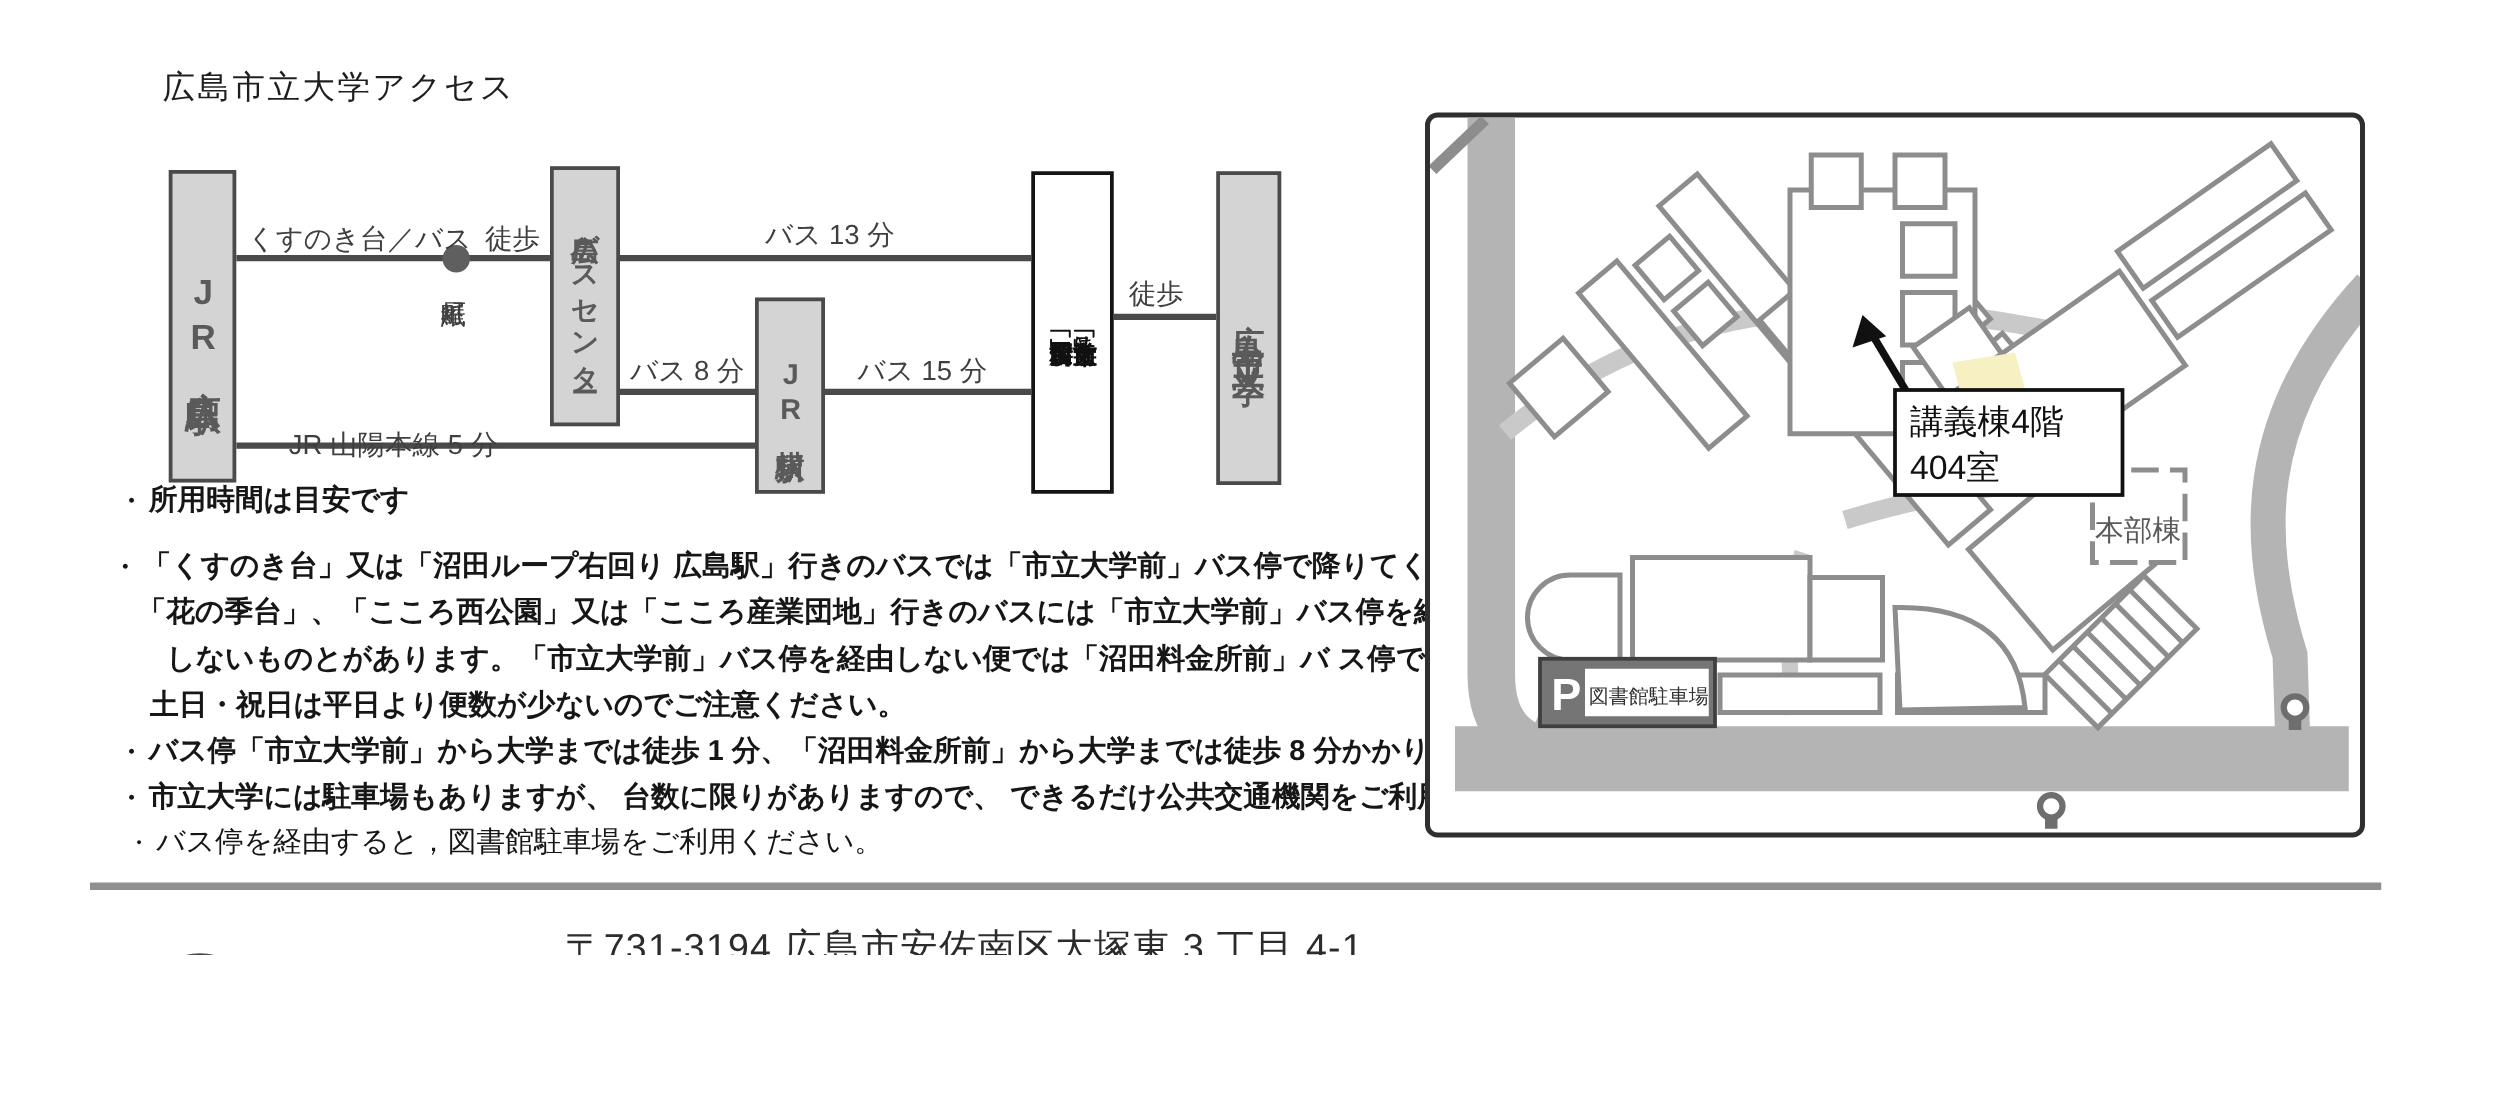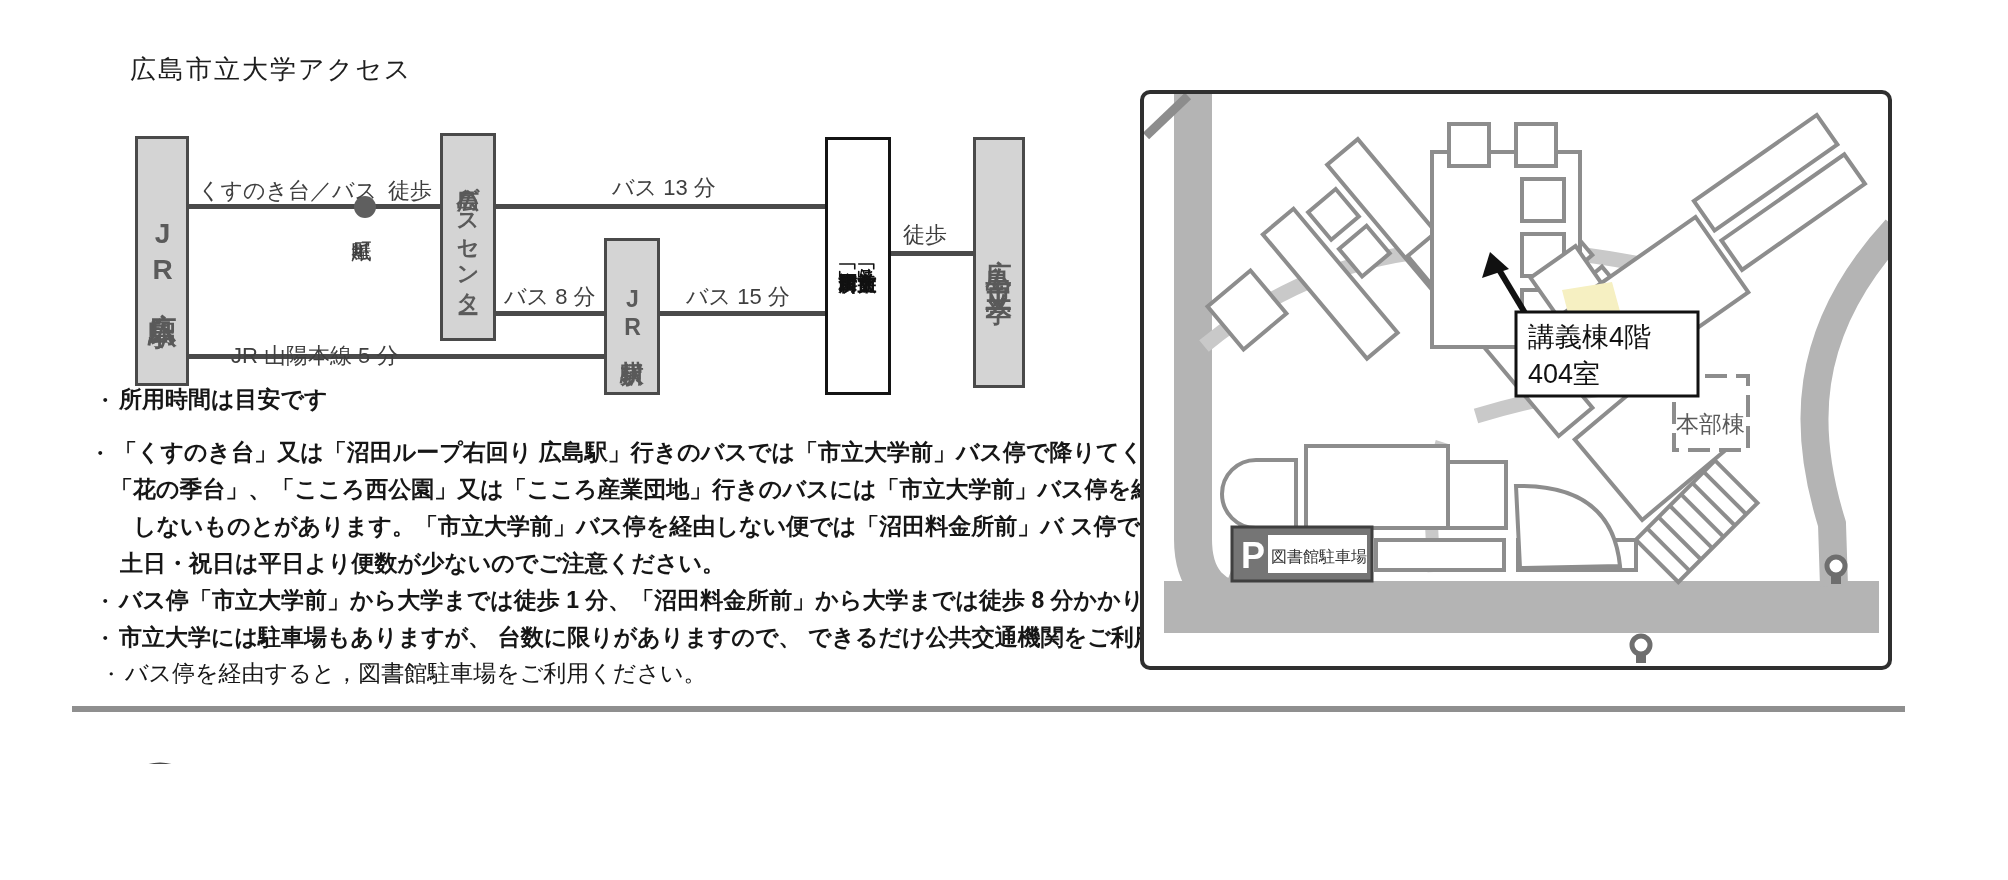--- a/index.html
+++ b/index.html
@@ -195,14 +195,15 @@
   <div class="logo">
     <svg width="88" height="88" viewBox="0 0 88 88">
       <circle cx="44" cy="44" r="39" fill="#bdbdbd" stroke="#4a4a4a" stroke-width="5"></circle>
       <circle cx="44" cy="44" r="27" fill="none" stroke="#4a4a4a" stroke-width="3"></circle>
       <path d="M 30 66 L 58 20" stroke="#4a4a4a" stroke-width="5" fill="none"></path>
       <path d="M 25 35 Q 44 25 63 35" stroke="#4a4a4a" stroke-width="3" fill="none"></path>
       <path d="M 25 52 Q 44 62 63 52" stroke="#4a4a4a" stroke-width="3" fill="none"></path>
     </svg>
   </div>
   <div class="uni-name">広島市立大学</div>
+  <div class="address">〒731-3194 広島市安佐南区大塚東 3 丁目 4-1</div>
 
 </div>
 
 </body></html>

